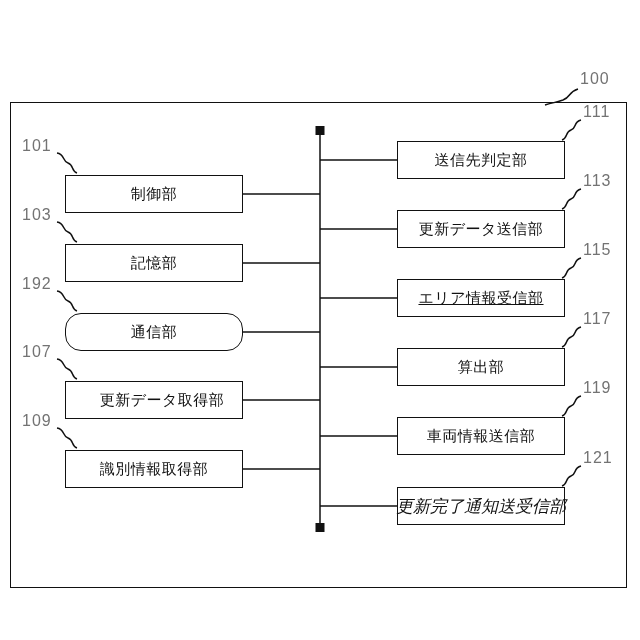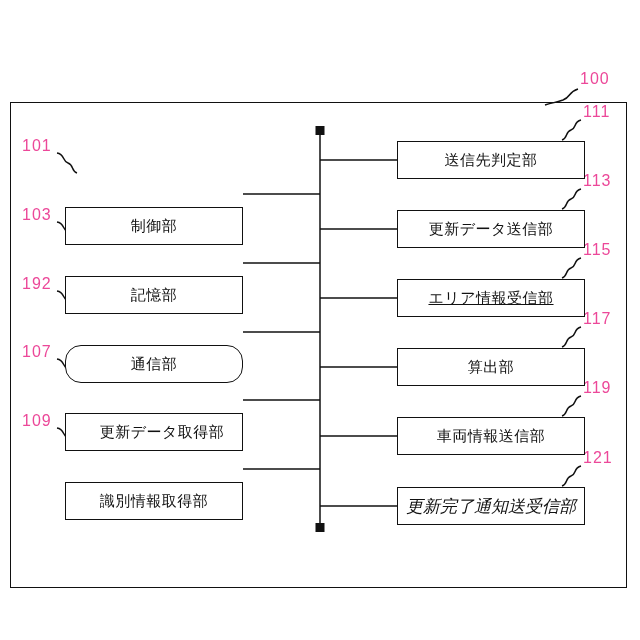--- a/index.html
+++ b/index.html
@@ -38,27 +38,27 @@
     border: 1.6px solid #111;
     background: #ffffff;
     display: flex;
     align-items: center;
     justify-content: center;
     font-size: 15px;
     color: #111;
     letter-spacing: 0.5px;
     white-space: nowrap;
   }
-  .block.left  { left: 65px;  width: 178px; height: 38px; margin-top: 32px; }
-  .block.right { left: 397px; width: 188px; height: 38px; }
+  .block.left  { left: 65px;  width: 178px; height: 38px; }
+  .block.right { left: 397px; width: 168px; height: 38px; }
   .block.tight { font-size: 17px; letter-spacing: 0; font-style: italic; }
   .refnum {
     position: absolute;
     font-size: 16px;
-    color: #ec4899;
+    color: #737373;
     letter-spacing: 1px;
   }
 </style>
 </head>
 <body>
 
 <div id="canvas">
 
   <div class="outer-frame"></div>
 

